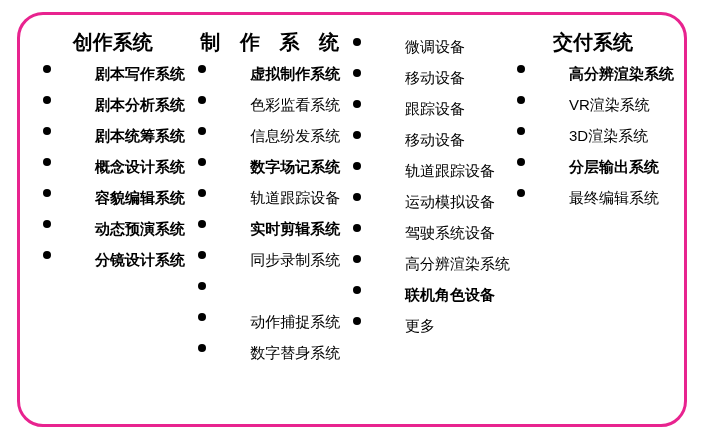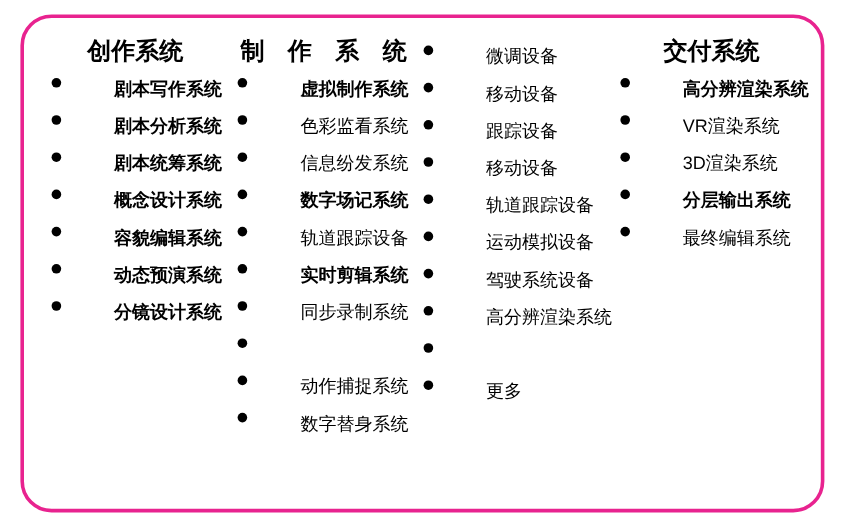--- a/index.html
+++ b/index.html
@@ -264,20 +264,21 @@
         <div class="item">
           <span class="bullet">
               <i></i>
             </span>
           <span class="label">高分辨渲染系统</span>
         </div>
         <div class="item">
           <span class="bullet">
               <i></i>
             </span>
+          <span class="label bold">联机角色设备</span>
         </div>
         <div class="item">
           <span class="bullet">
               <i></i>
             </span>
           <span class="label">更多</span>
         </div>
       </div>
     </div>
 

